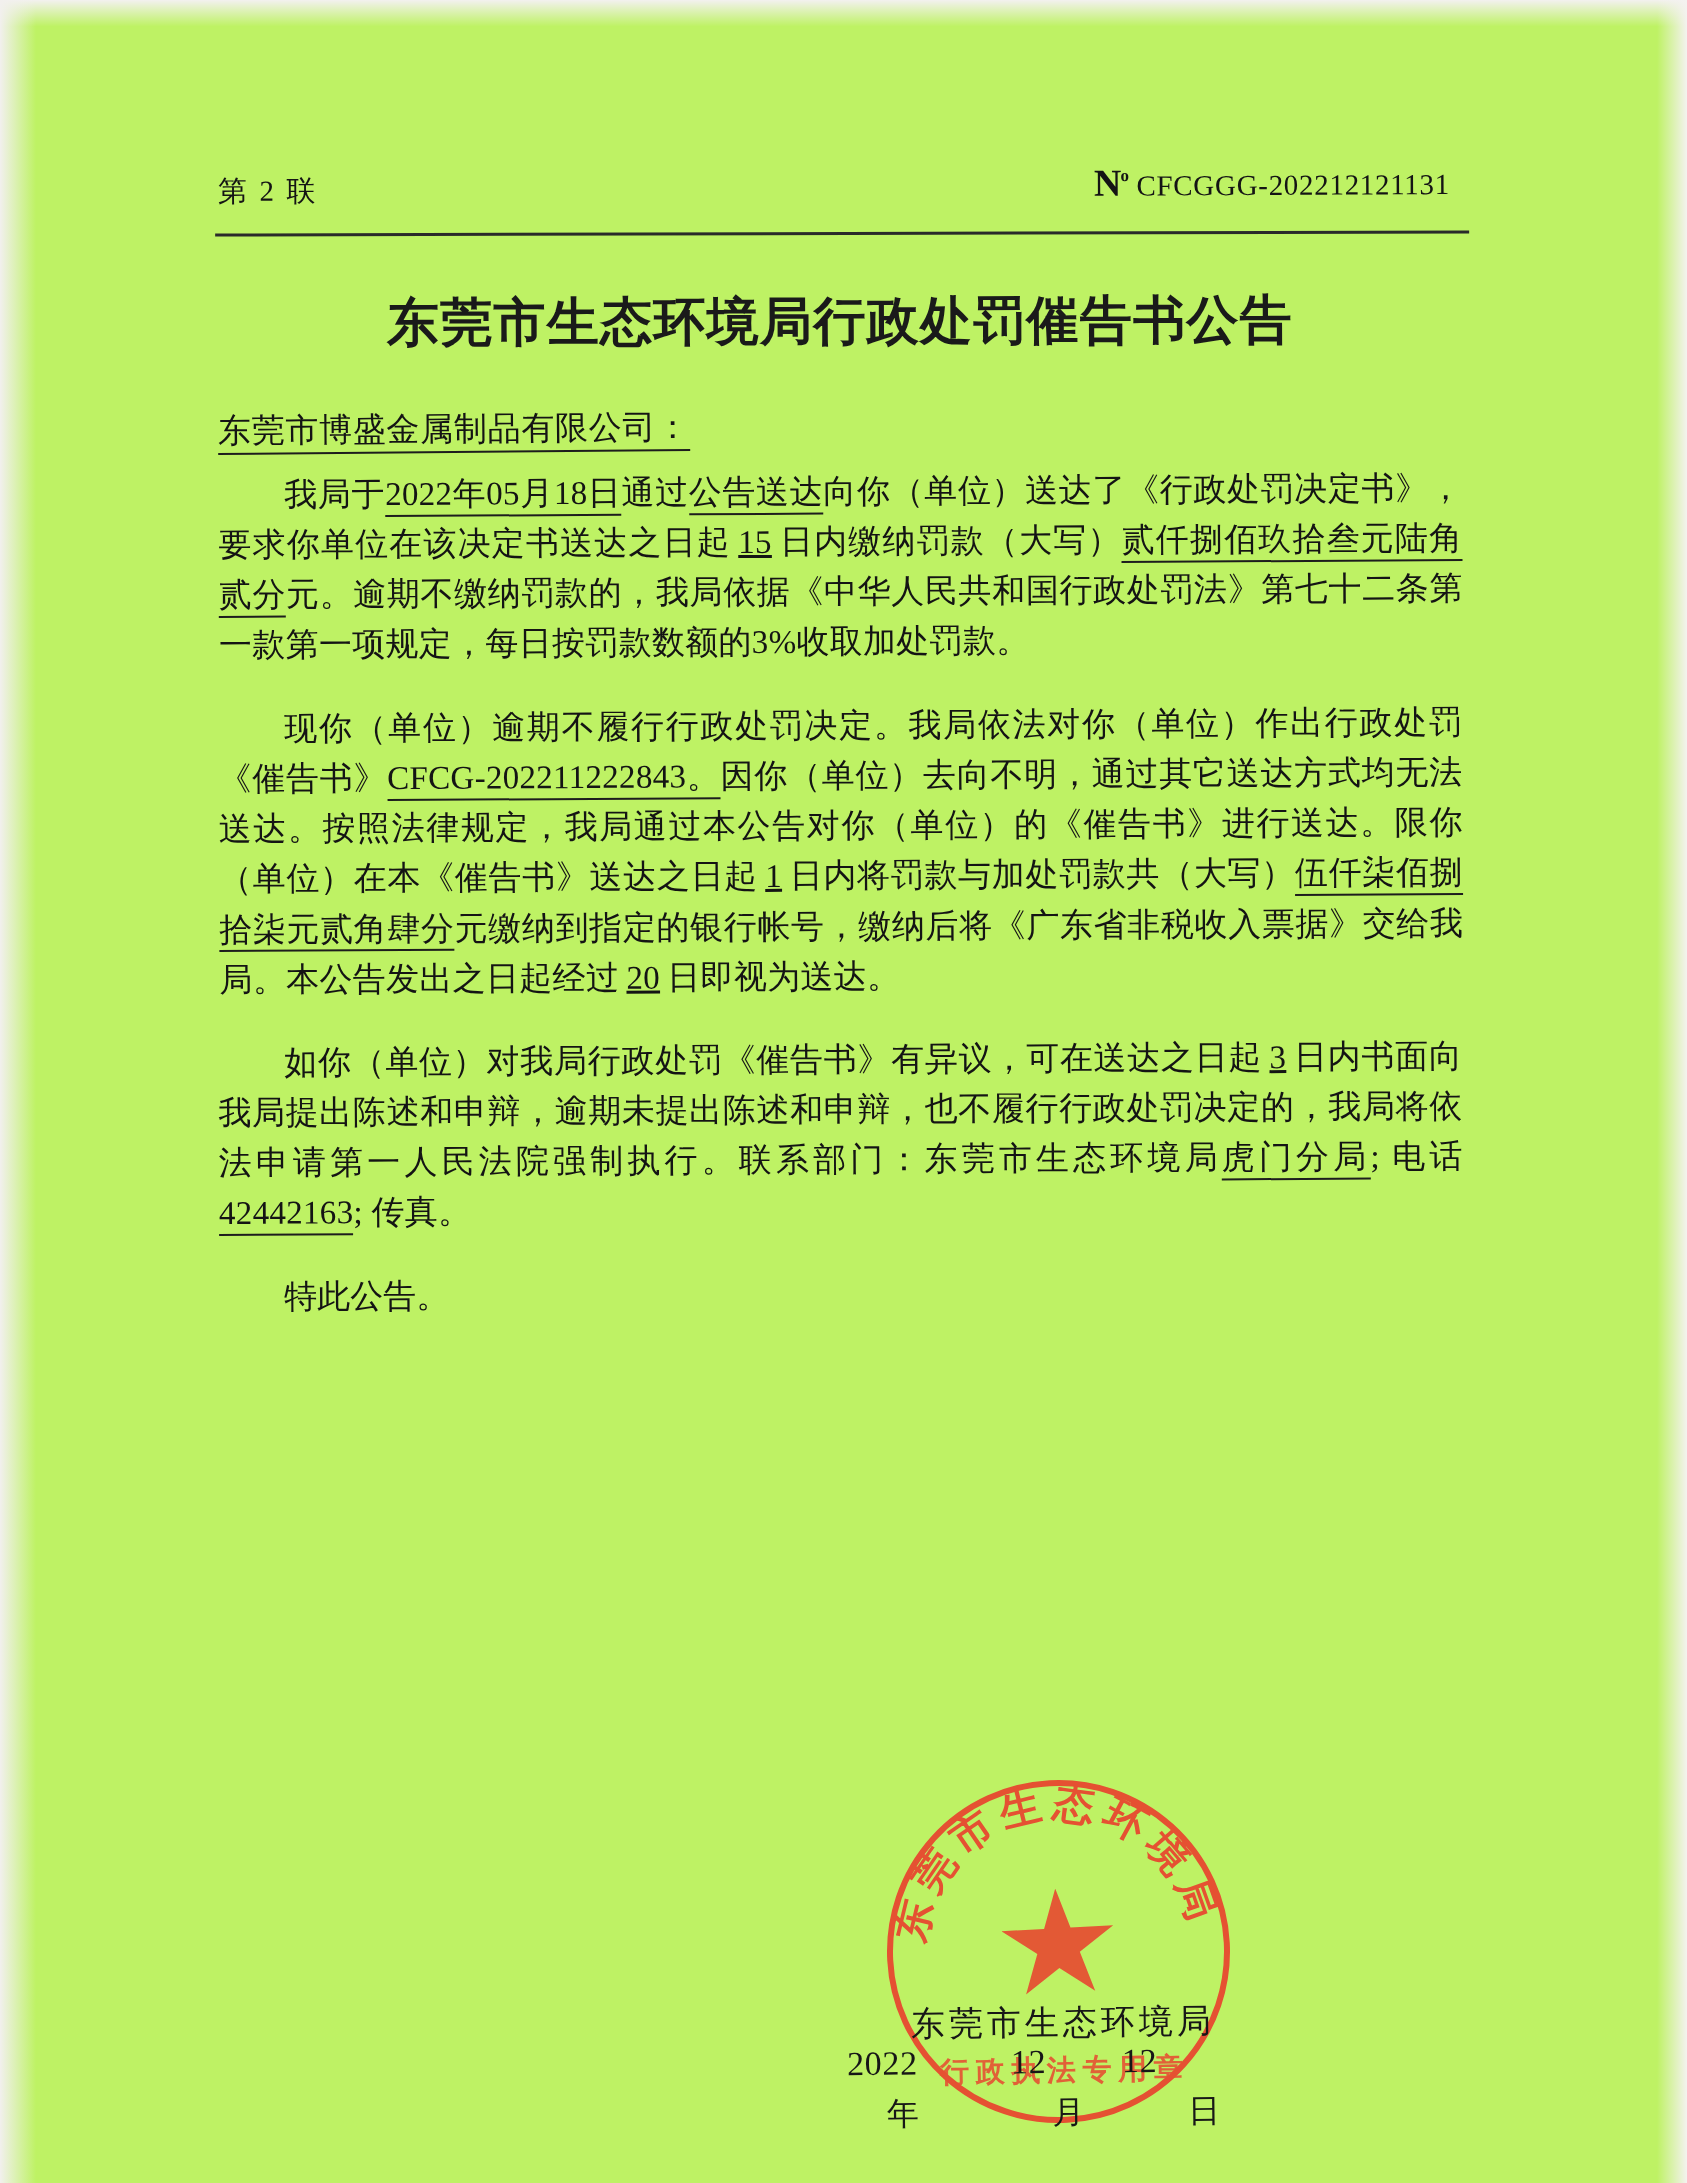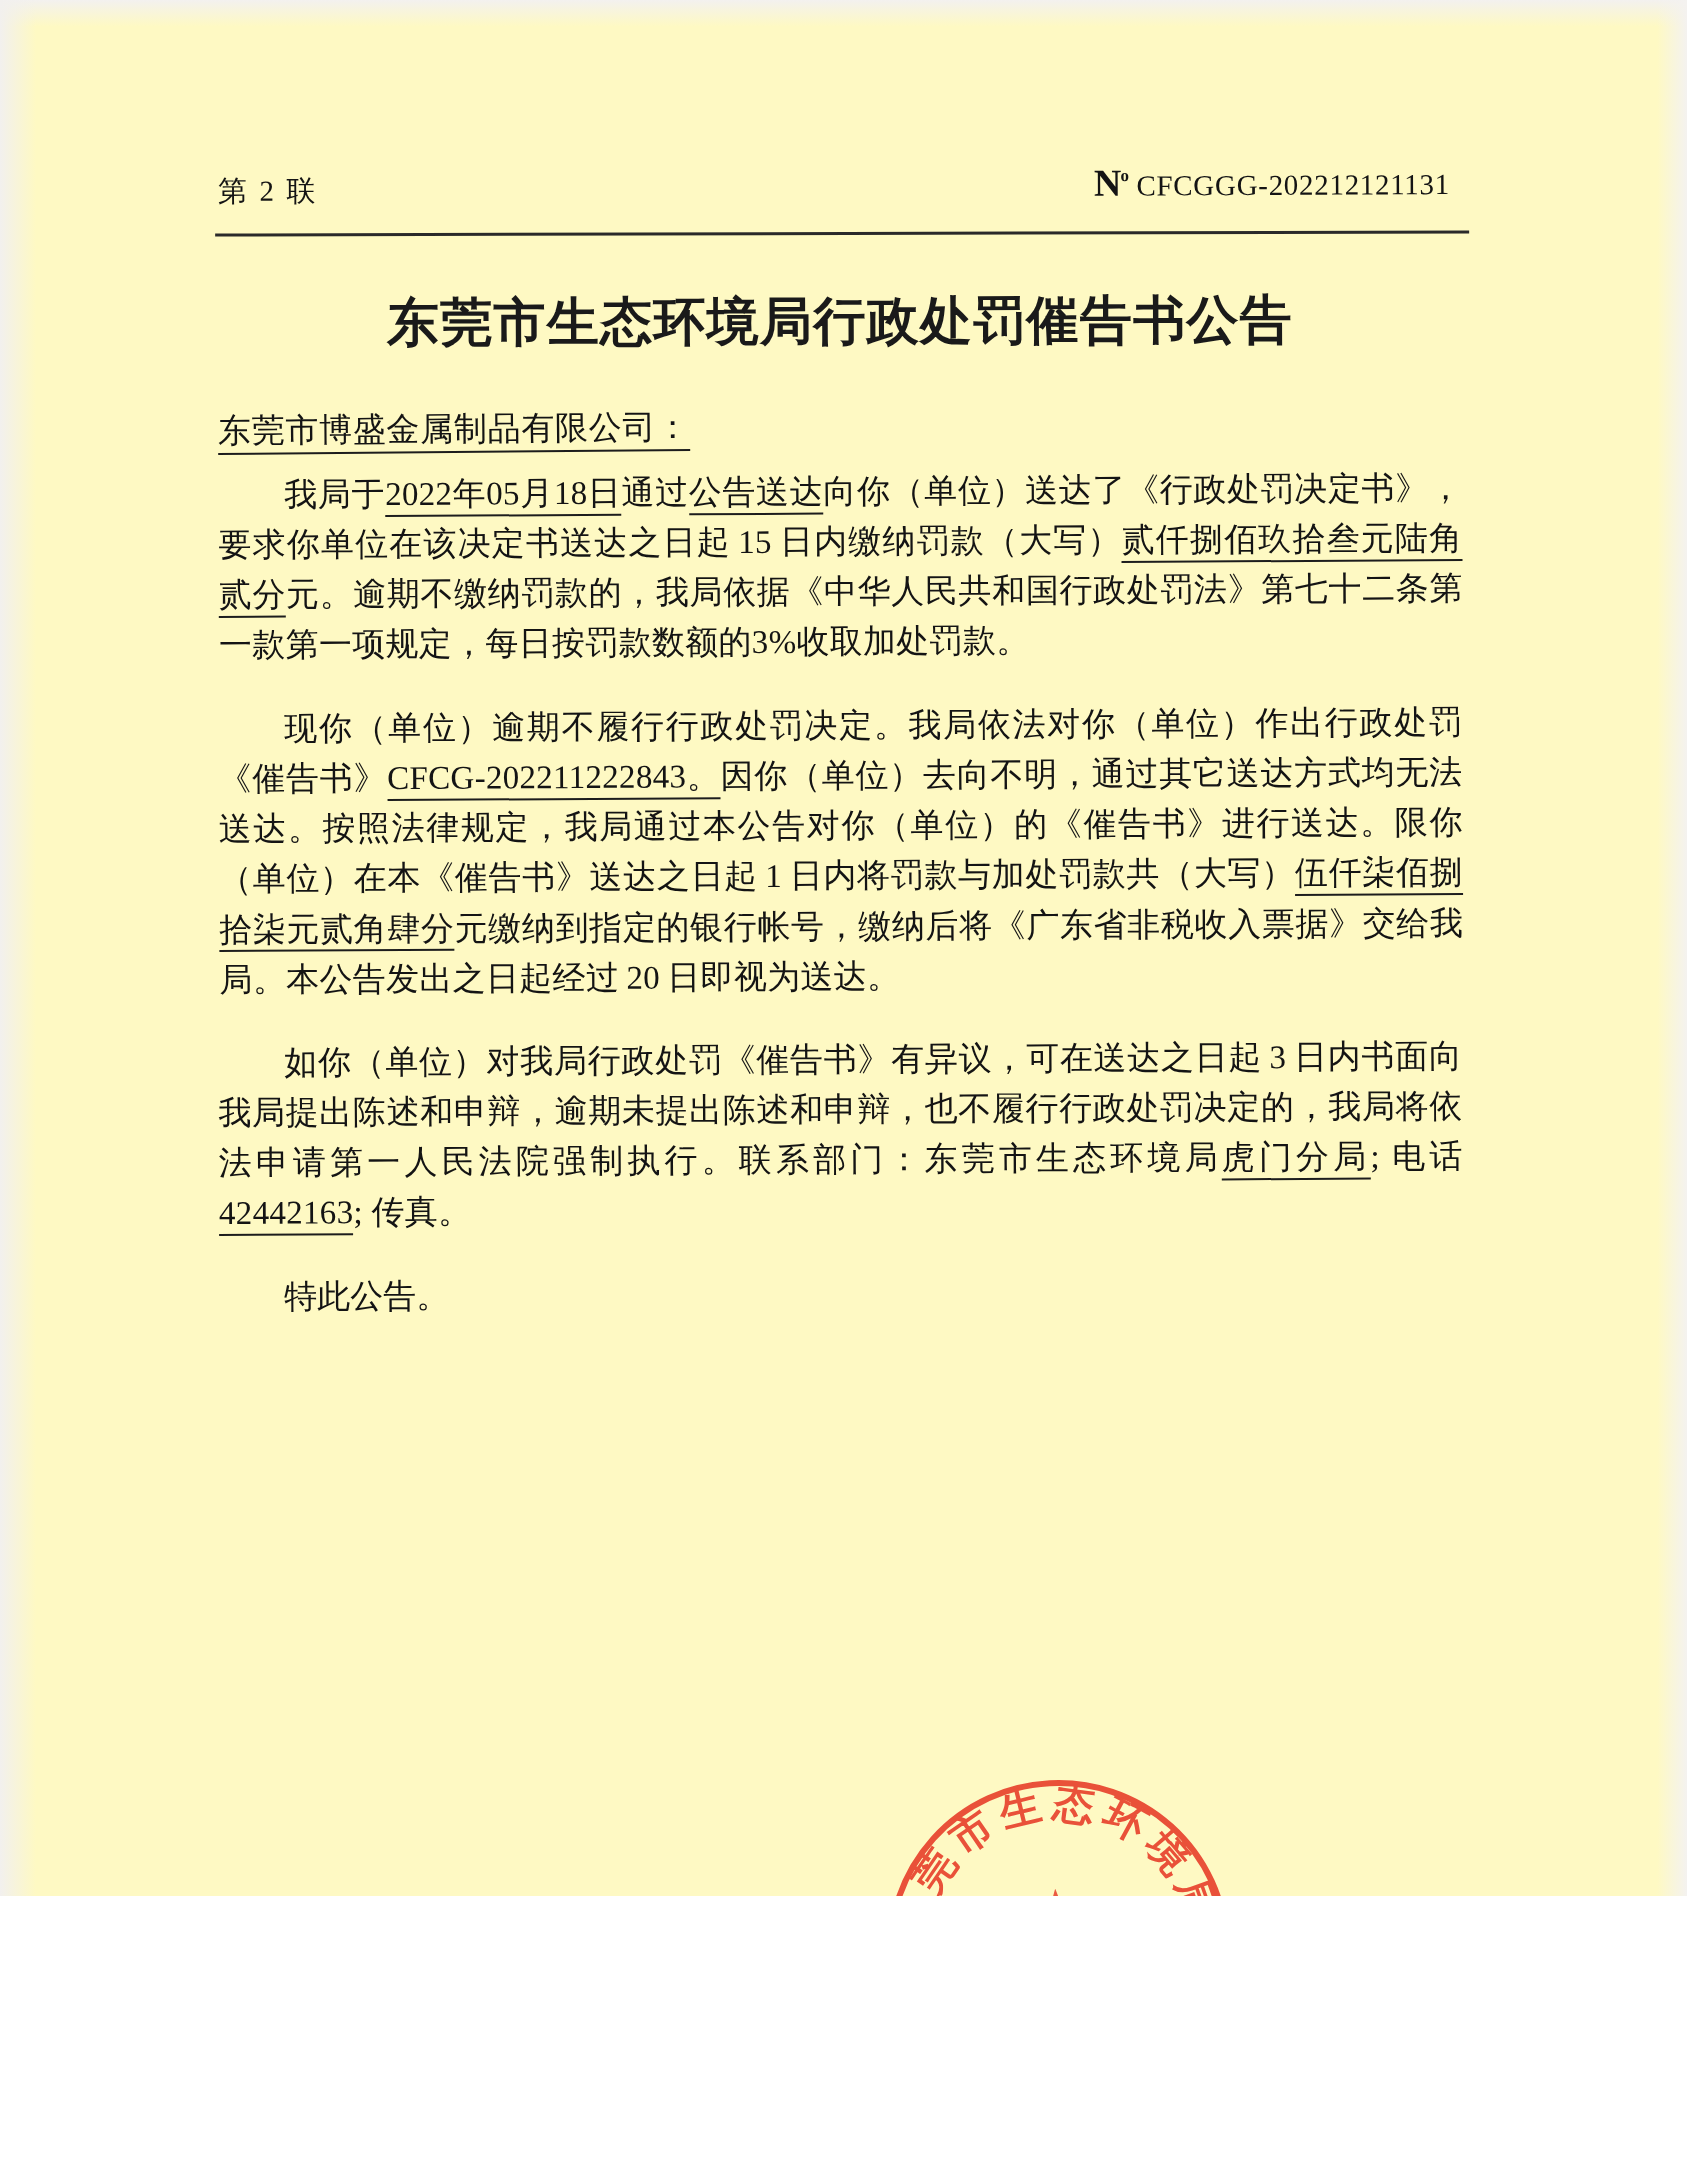--- a/index.html
+++ b/index.html
@@ -9,22 +9,22 @@
     background: #ffffff;
   }
   body {
     font-family: "Liberation Serif", "DejaVu Serif", serif;
     color: #141414;
   }
 
   .page {
     position: relative;
     width: 1687px;
-    height: 1896px;
-    background: #fef9c3;
+    height: 2183px;
+    background: #bef264;
     overflow: hidden;
   }
 
   
   .scan-tint {
     position: absolute;
     inset: 0;
     background:
       linear-gradient(90deg, #f2f0ee 0px, rgba(255,255,255,0) 36px),
       linear-gradient(270deg, #f4f2f0 0px, rgba(255,255,255,0) 30px),
@@ -122,21 +122,21 @@
     margin-top: 16px;
     letter-spacing: 0.3px;
     transform: rotate(-0.32deg);
     transform-origin: left top;
   }
   .para.indent { text-indent: 2em; }
   .para .u {
     border-bottom: 2.6px solid #1d1d1d;
     padding-bottom: 2.6px;
   }
-  .para .sp { padding: 0 0.22em; }
+  .para .sp { padding: 0 0.22em; text-decoration: underline; }
 
   .closing {
     margin-top: 37px;
     font-size: 33px;
     text-indent: 2em;
     transform: rotate(-0.3deg);
     transform-origin: left top;
   }
 
   

